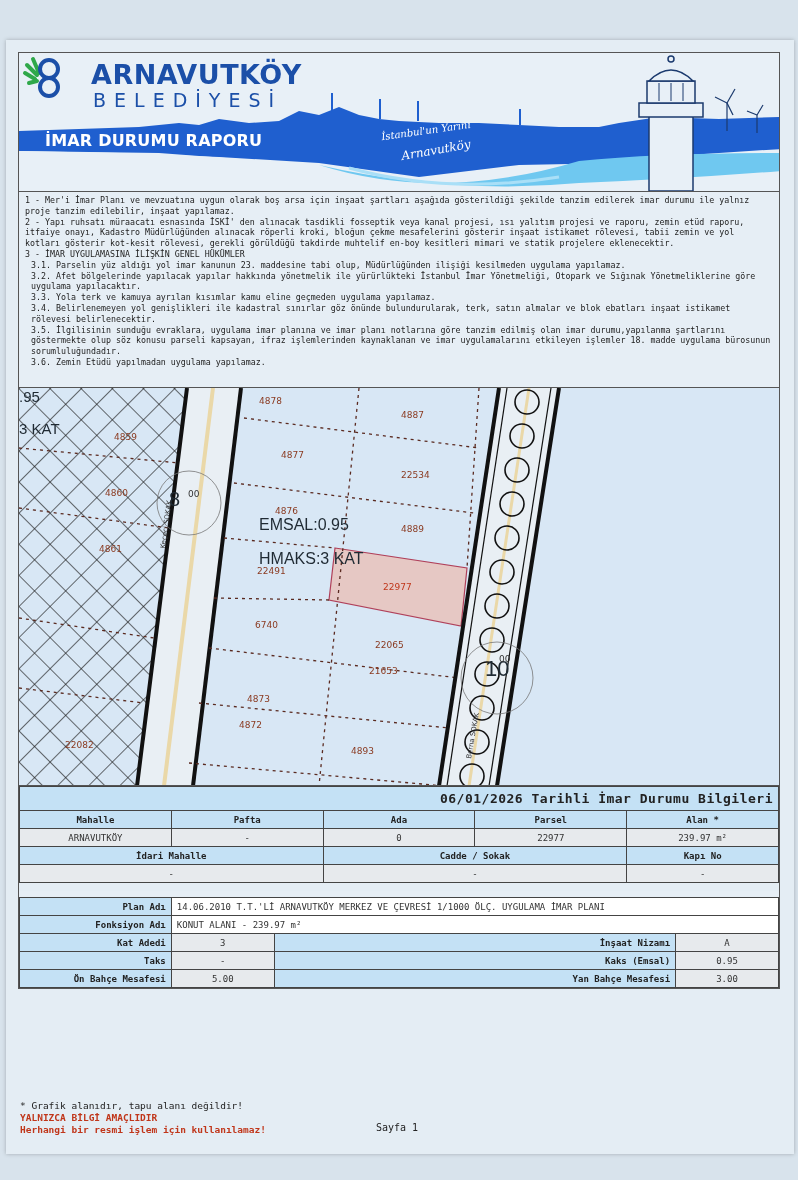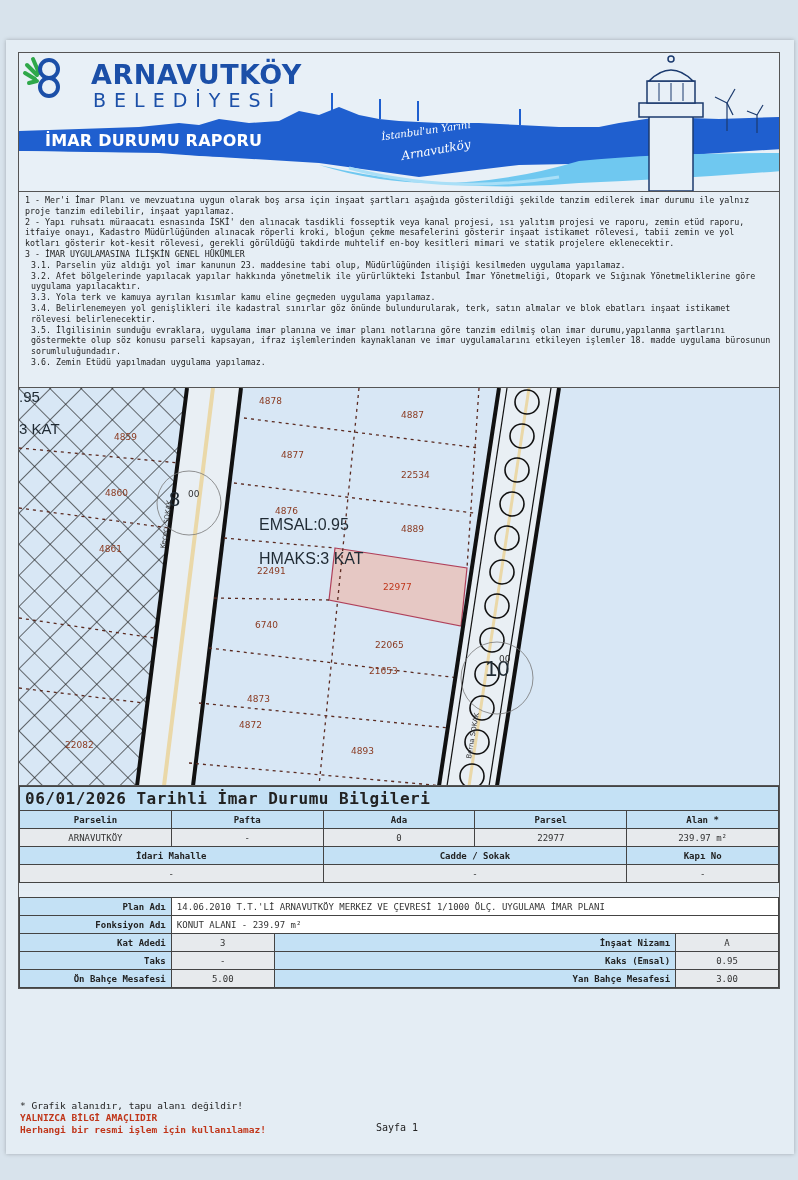--- a/index.html
+++ b/index.html
@@ -77,22 +77,22 @@
     font-size: 7px; color: #333;
   }
   
   .info { border-top: 1px solid #555; }
   table { width: 100%; border-collapse: collapse; }
   td, th {
     border: 1px solid #444; font-size: 9px; height: 18px;
     padding: 0 5px; color: #222;
   }
   .t-title {
-    background: #c4e1f5; font-size: 16px; font-weight: bold;
-    text-align: left; height: 24px; letter-spacing: 0.5px;
+    background: #c4e1f5; font-size: 13px; font-weight: bold;
+    text-align: right; height: 24px; letter-spacing: 0.5px;
   }
   .hd { background: #c4e1f5; font-weight: bold; text-align: center; }
   .val { background: #e7eaed; text-align: center; color: #333; }
   .lbl { background: #c4e1f5; font-weight: bold; text-align: right; padding-left: 24px; }
   .vleft { background: #ffffff; text-align: left; color: #333; }
   .gap { height: 8px; background: #e4edf4; }
   .table2 { margin-top: 6px; border: 1px solid #444; }
   
   .foot {
     position: absolute; left: 20px; top: 1100px; width: 420px;
@@ -260,21 +260,21 @@
     <div class="map-small" style="left:446px;top:370px;transform:rotate(-80deg);transform-origin:left top;">Berna SOKAK</div>
   </div>
 
   <div class="info">
     <table>
       <tbody>
           <tr>
             <td class="t-title" colspan="5">06/01/2026 Tarihli İmar Durumu Bilgileri</td>
           </tr>
       <tr>
-        <td class="hd" style="width:20%">Parselin</td>
+        <td class="hd" style="width:20%">Mahalle</td>
         <td class="hd" style="width:20%">Pafta</td>
         <td class="hd" style="width:20%">Ada</td>
         <td class="hd" style="width:20%">Parsel</td>
         <td class="hd" style="width:20%">Alan *</td>
       </tr>
       <tr>
         <td class="val">ARNAVUTKÖY</td>
         <td class="val">-</td>
         <td class="val">0</td>
         <td class="val">22977</td>

